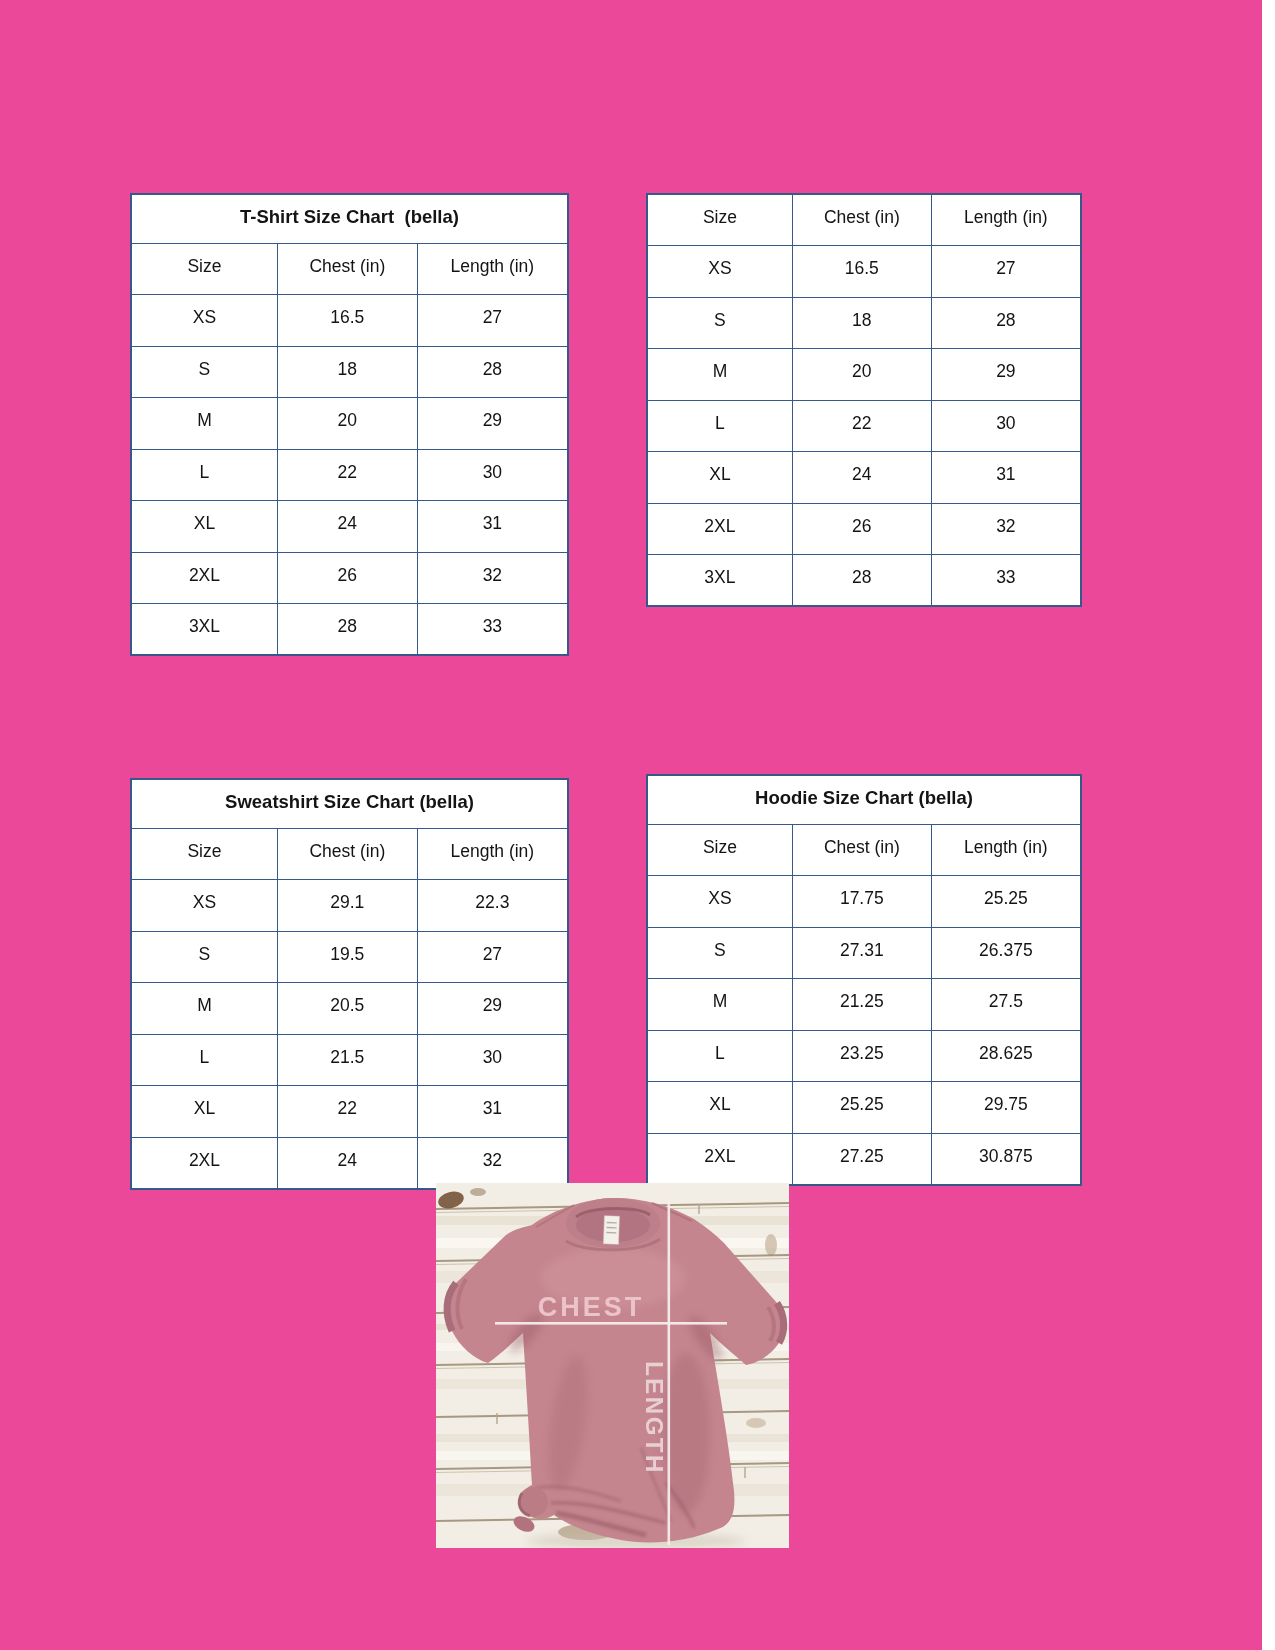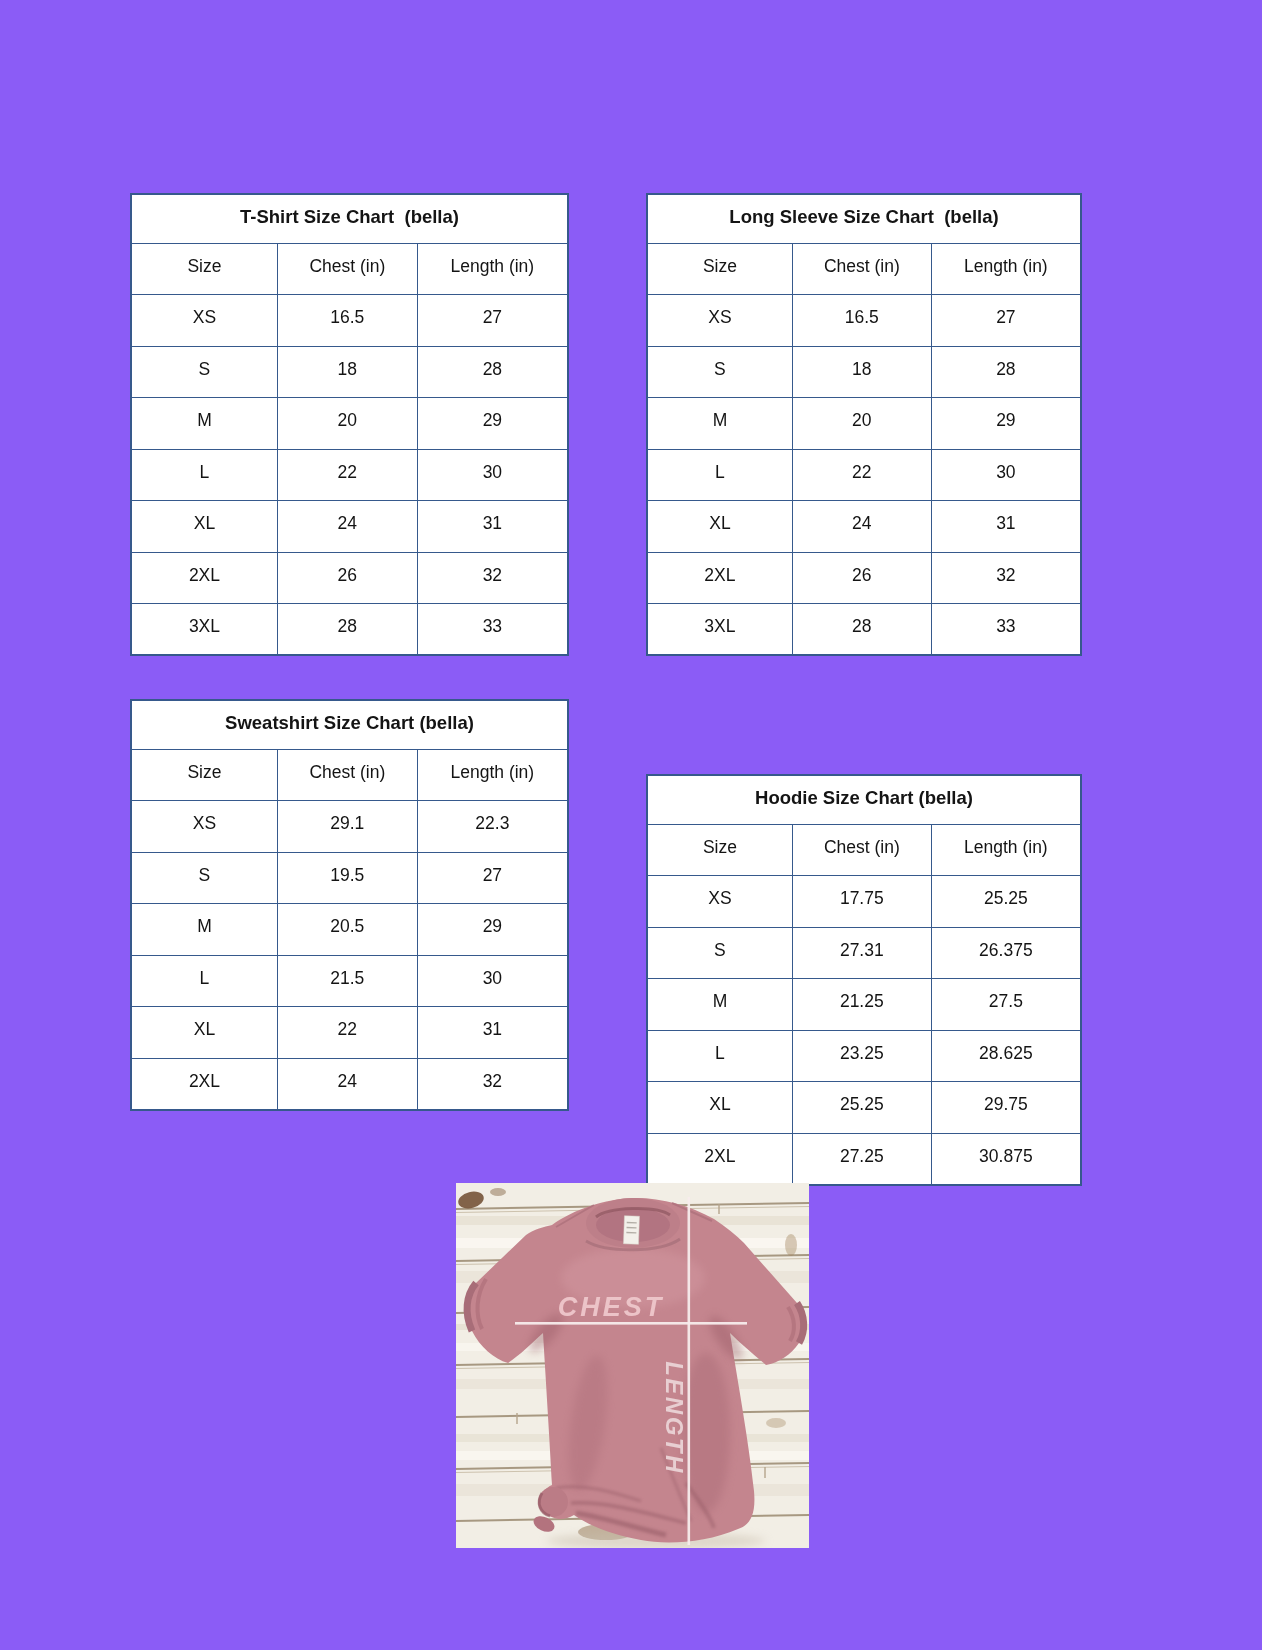--- a/index.html
+++ b/index.html
@@ -1,29 +1,29 @@
 <!DOCTYPE html>
 <html><head>
 <meta charset="utf-8">
 <style>
   html,body{margin:0;padding:0;background:#ffffff;}
-  .page{position:relative;width:1262px;height:1650px;background:#8b5cf6;overflow:hidden;
+  .page{position:relative;width:1262px;height:1650px;background:#ec4899;overflow:hidden;
         font-family:"Liberation Sans",sans-serif;}
   .size-table{position:absolute;border-collapse:collapse;table-layout:fixed;background:#ffffff;
         border:2.5px solid #36598c;color:#141414;}
   .size-table td{border:1.5px solid #36598c;text-align:center;vertical-align:middle;
         font-size:17.5px;padding:0 2px 5px 2px;}
   .size-table tr{height:51.5px;}
   .size-table tr.title-row{height:49px;}
   .size-table tr.title-row td{font-weight:bold;font-size:18.5px;white-space:pre;padding-bottom:3px;}
   #t0{left:130px;top:193px;width:439px;}
   #t1{left:646px;top:193px;width:436px;}
-  #t2{left:130px;top:699px;width:439px;}
+  #t2{left:130px;top:778px;width:439px;}
   #t3{left:646px;top:774px;width:436px;}
-  .photo{position:absolute;left:456px;top:1183px;width:353px;height:365px;font-style:italic;}
+  .photo{position:absolute;left:436px;top:1183px;width:353px;height:365px;}
   .photo svg{display:block;}
   text{font-family:"Liberation Sans",sans-serif;}
 </style>
 </head>
 <body>
 
 <div class="page">
 
   <table class="size-table" id="t0">
     <colgroup>
@@ -77,23 +77,20 @@
         </tr>
       </tbody>
     </table>
   <table class="size-table" id="t1">
     <colgroup>
         <col style="width:33.5%">
         <col style="width:32%">
         <col style="width:34.5%">
       </colgroup>
   <tbody>
-        <tr class="title-row">
-          <td colspan="3">Long Sleeve Size Chart  (bella)</td>
-        </tr>
         <tr class="head-row">
           <td>Size</td>
           <td>Chest (in)</td>
           <td>Length (in)</td>
         </tr>
         <tr>
           <td>XS</td>
           <td>16.5</td>
           <td>27</td>
         </tr>

